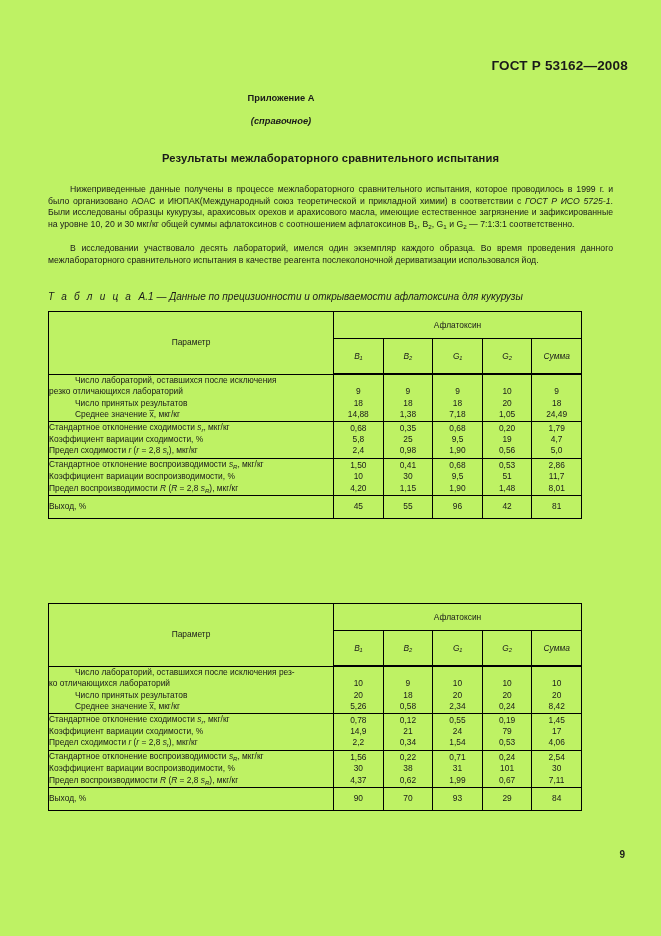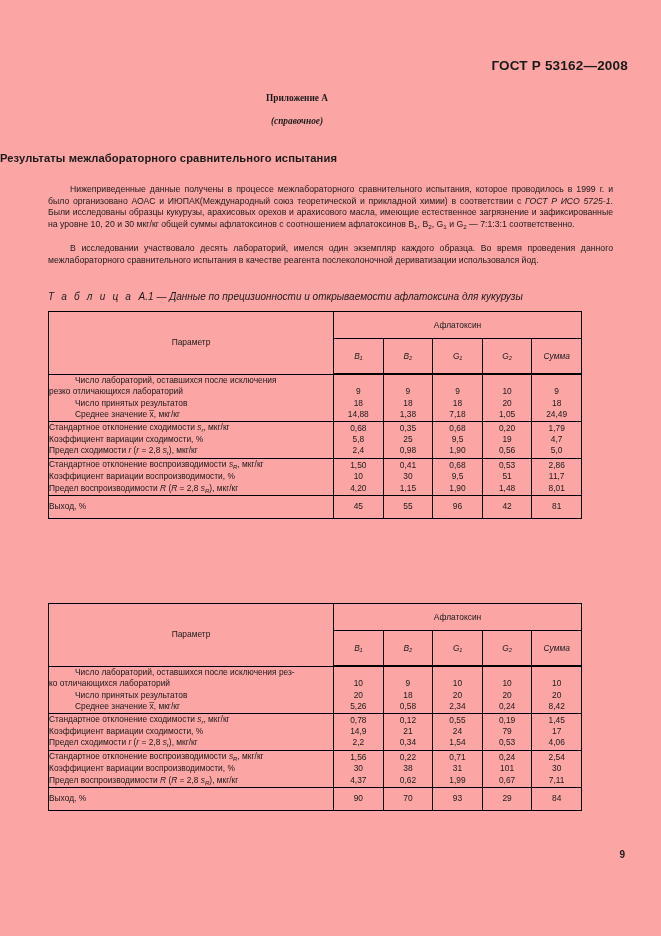--- a/index.html
+++ b/index.html
@@ -14,58 +14,57 @@
     font-family: "Liberation Sans", sans-serif;
     color: #1a1a1a;
     -webkit-font-smoothing: antialiased;
   }
   .page {
     position: absolute;
     left: 0; top: 0;
     width: 661px;
     height: 936px;
     overflow: hidden;
-    background: #fca5a5;
+    background: #bef264;
   }
 
   
   .gost-header {
     position: absolute;
     right: 33px;
     top: 58px;
     font-size: 13.5px;
     font-weight: bold;
     letter-spacing: 0.2px;
     white-space: nowrap;
   }
 
   
   .appendix {
     position: absolute;
-    left: 16px;
+    left: 0;
     top: 93px;
     width: 562px;
     text-align: center;
     font-size: 9.3px;
     font-weight: bold;
-    font-family: Liberation Serif, serif;
   }
   .appendix .line2 {
     display: block;
     margin-top: 13px;
     font-weight: bold;
     font-style: italic;
   }
 
   .section-title {
     position: absolute;
     left: 0;
     top: 152px;
     width: 661px;
-    text-align: left;
+    text-align: center;
     font-size: 11.2px;
     font-weight: bold;
     letter-spacing: 0.1px;
   }
 
   
   .para {
     position: absolute;
     left: 48px;
     width: 565px;

